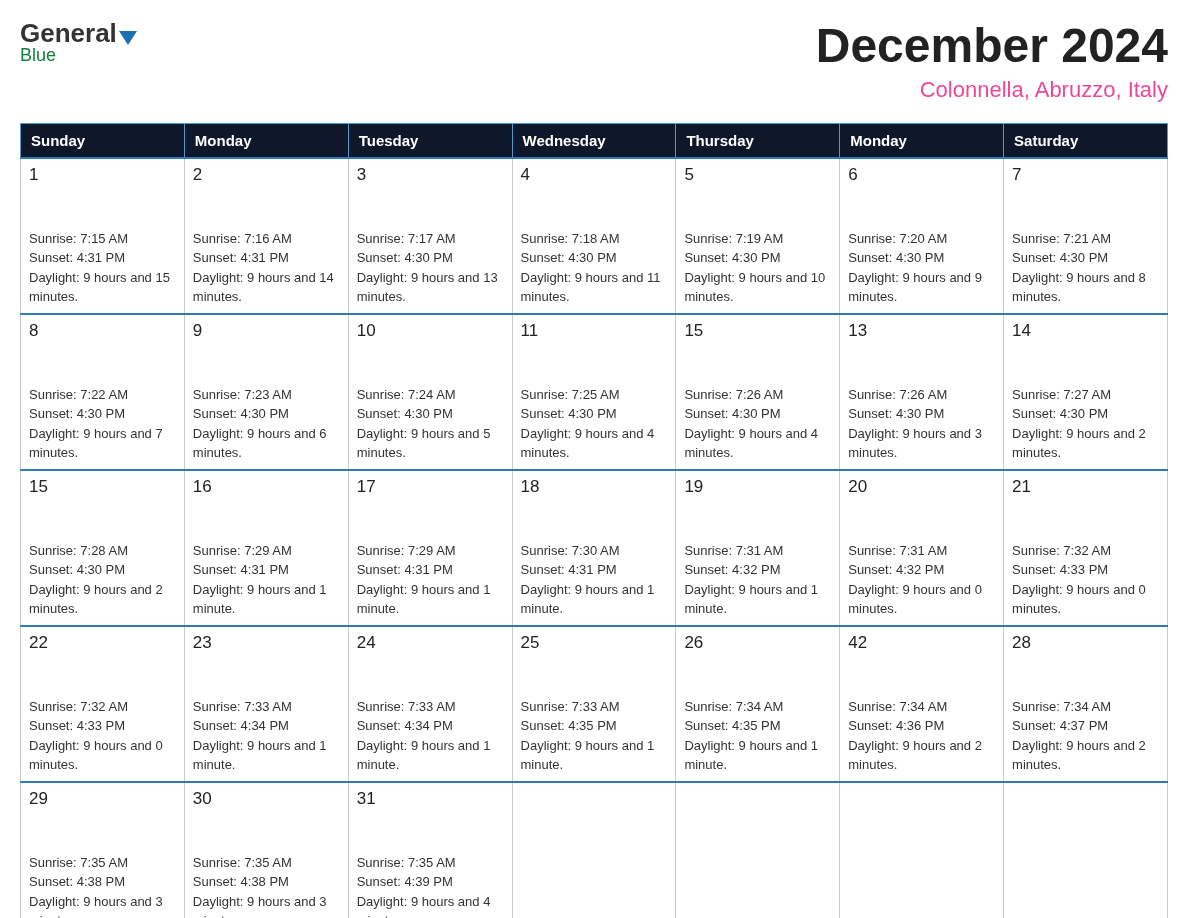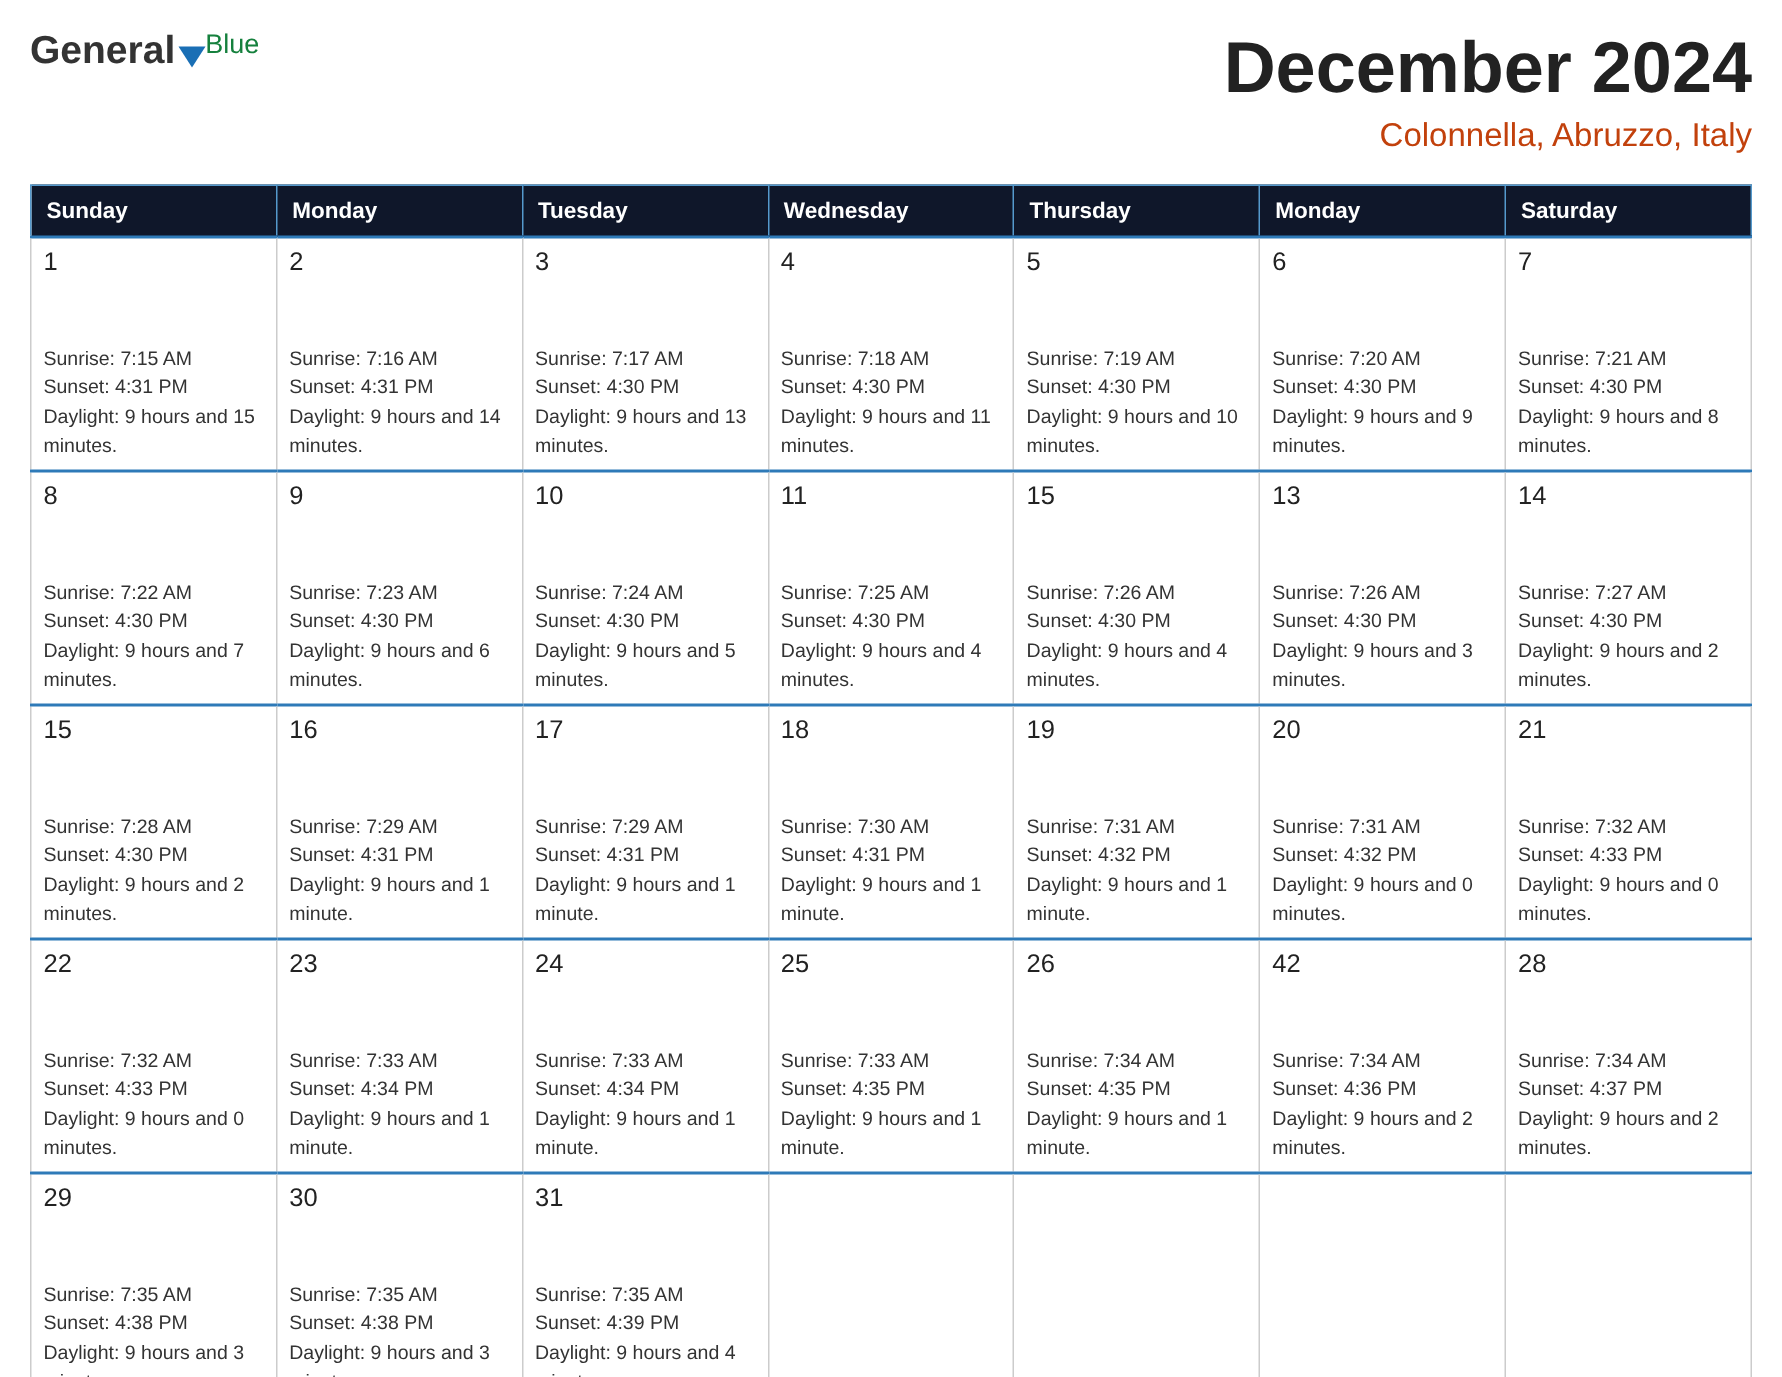--- a/index.html
+++ b/index.html
@@ -11,21 +11,21 @@
       min-height: 918px;
     }
     .header {
       display: flex;
       justify-content: space-between;
       align-items: flex-start;
       margin-bottom: 20px;
     }
     .logo {
       display: flex;
-      flex-direction: row;
+      flex-direction: column;
       align-items: flex-start;
     }
     .logo-general {
       font-size: 26px;
       font-weight: bold;
       color: #333;
       line-height: 1;
     }
     .logo-blue {
       font-size: 18px;
@@ -47,21 +47,21 @@
       text-align: right;
     }
     .title-month {
       font-size: 48px;
       font-weight: bold;
       color: #222;
       line-height: 1.1;
     }
     .title-location {
       font-size: 22px;
-      color: #c2410c;
+      color: #ec4899;
       margin-top: 4px;
     }
     .calendar-table {
       width: 100%;
       border-collapse: collapse;
       border: 1px solid #aaa;
     }
     .calendar-table th {
       background-color: #0f172a;
       color: #fff;

